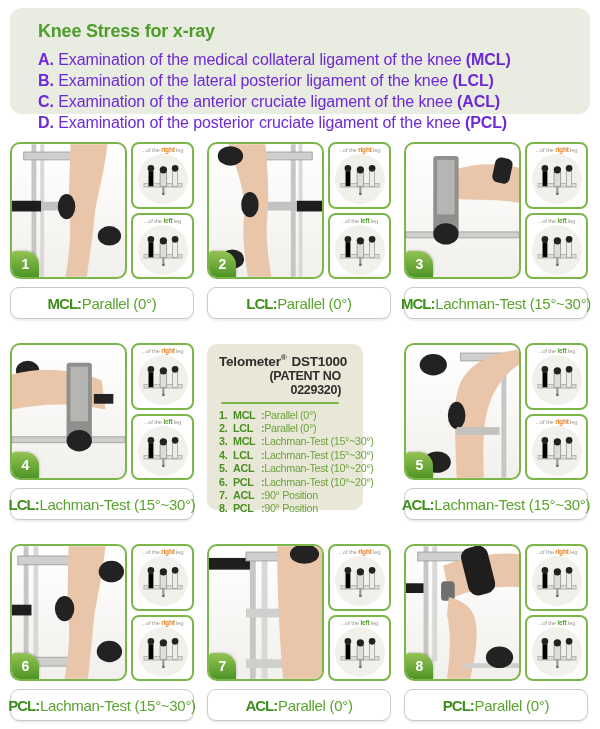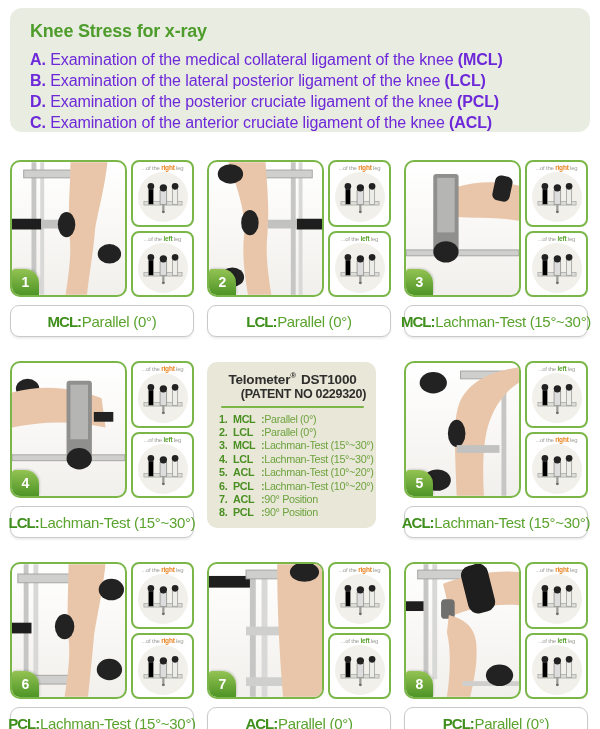--- a/index.html
+++ b/index.html
@@ -1,21 +1,21 @@
 <!DOCTYPE html>
 <html><head>
 <meta charset="utf-8">
 <style>
   * { margin:0; padding:0; box-sizing:border-box; }
   html,body { width:600px; height:729px; background:#fff; overflow:hidden;
     font-family:"Liberation Sans", sans-serif; }
 
   
   .header { margin:8px 10px 2px 10px; background:#e9ece0; border-radius:12px;
-    padding:13px 20px 14px 20px; height:124px; }
+    padding:13px 20px 14px 28px; height:106px; }
   .header h1 { font-size:18px; font-weight:bold; color:#4e9d2c; margin-bottom:7px; letter-spacing:-0.2px; }
   .hitem { font-size:16px; color:#6d28d9; line-height:21px; letter-spacing:-0.1px; }
   .hitem .b { font-weight:bold; }
 
   
   .rows { margin:28px 10px 0 10px; }
   .row { display:grid; grid-template-columns:184px 184px 184px; column-gap:13px; margin-bottom:24px; }
   .row:last-child { margin-bottom:0; }
 
   .panel { width:184px; }
@@ -45,22 +45,22 @@
 
   .caption { height:32px; background:#fff; border:1.5px solid #c9c9c9; border-radius:9px;
     box-shadow:0 2px 2px rgba(0,0,0,0.07);
     display:flex; align-items:center; justify-content:center;
     font-size:15px; letter-spacing:-0.3px; white-space:nowrap; }
   .caption .cap-acr { color:#3f8f1d; font-weight:bold; letter-spacing:-1px; }
   .caption .cap-sep { color:#3f8f1d; font-weight:bold; }
   .caption .cap-val { color:#5aa32e; }
 
   
-  .infobox { width:169px; height:166px; margin-top:1px; background:#e9e7d8; border-radius:10px;
-    padding:9px 10px 8px 12px; }
+  .infobox { width:156px; height:166px; margin-top:1px; background:#e9e7d8; border-radius:10px;
+    padding:9px 22px 8px 12px; }
   .ib-title { text-align:center; font-size:13.5px; font-weight:bold; color:#2e2e2c; letter-spacing:-0.2px; }
   .ib-title sup { font-size:8px; }
   .ib-title .model { margin-left:5px; }
   .ib-patent { text-align:right; font-size:12.5px; font-weight:bold; color:#2e2e2c; letter-spacing:-0.3px; }
   .ib-divider { height:2px; background:#7ab648; margin:5px 2px 5px 2px; border-radius:1px; }
   .ib-list { }
   .ib-row { display:flex; font-size:10.8px; line-height:13.4px; letter-spacing:-0.35px; white-space:nowrap; }
   .ib-row .li-num  { color:#4a8f22; font-weight:bold; width:14px; flex:0 0 14px; }
   .ib-row .li-name { color:#4a8f22; font-weight:bold; width:28px; flex:0 0 28px; }
   .ib-row .li-sep  { color:#6da33e; font-weight:bold; }
@@ -165,22 +165,22 @@
       <rect x="58" y="120" width="58" height="5" fill="#cfcfcd"></rect>
       <ellipse cx="96" cy="114" rx="14" ry="11" fill="#222"></ellipse>
     </symbol>
   </defs>
 </svg>
 
 <div class="header">
   <h1>Knee Stress for x-ray</h1>
   <div class="hitem"><span class="b">A.</span><span> Examination of the medical collateral ligament of the knee </span><span class="b">(MCL)</span></div>
   <div class="hitem"><span class="b">B.</span><span> Examination of the lateral posterior ligament of the knee </span><span class="b">(LCL)</span></div>
+  <div class="hitem"><span class="b">C.</span><span> Examination of the anterior cruciate ligament of the knee </span><span class="b">(ACL)</span></div>
   <div class="hitem"><span class="b">D.</span><span> Examination of the posterior cruciate ligament of the knee </span><span class="b">(PCL)</span></div>
-  <div class="hitem"><span class="b">C.</span><span> Examination of the anterior cruciate ligament of the knee </span><span class="b">(ACL)</span></div>
 </div>
 
 <div class="rows">
 
   <div class="row">
 
     <div class="panel">
       <div class="photo-row">
         <div class="photo">
           <svg class="scene">

